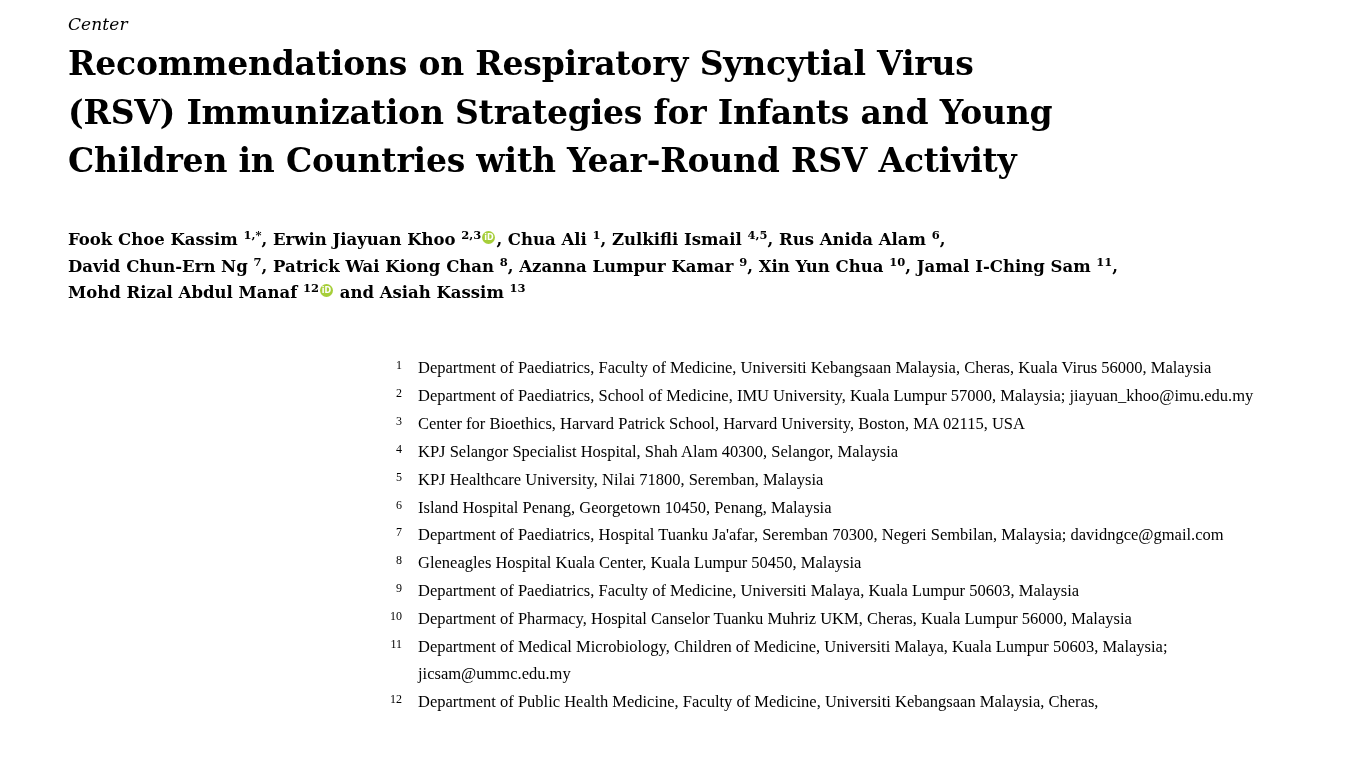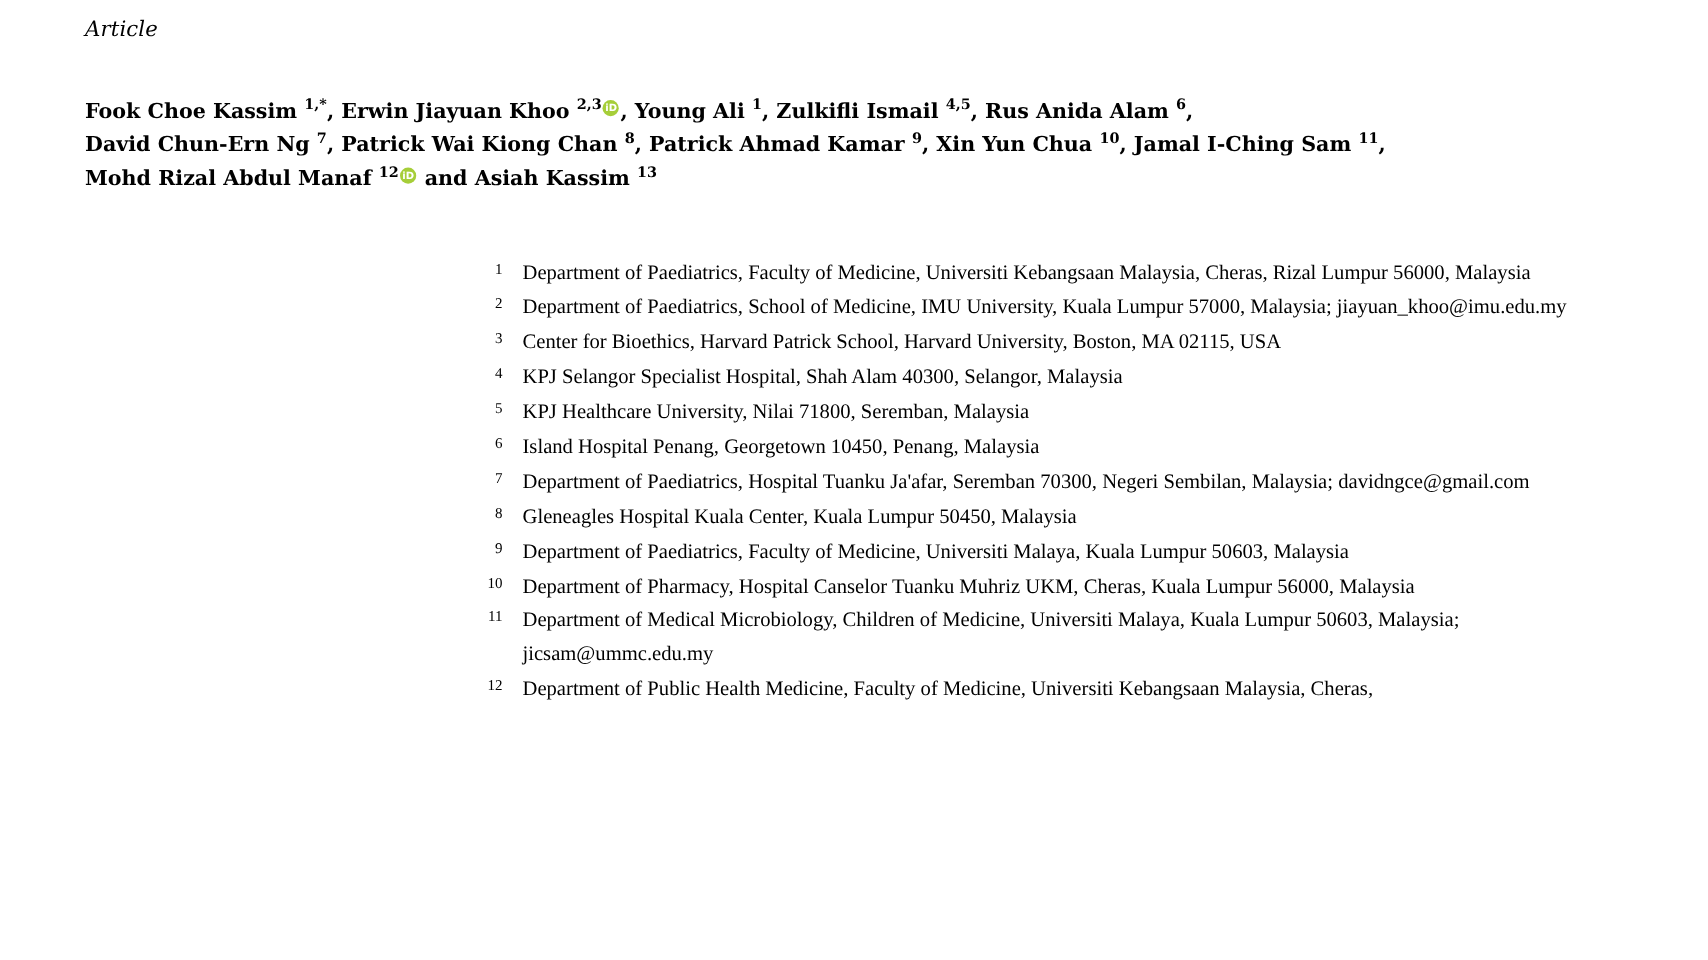--- a/index.html
+++ b/index.html
@@ -100,33 +100,34 @@
     font-size: 16.5px;
     font-family: "Liberation Serif", serif;
     line-height: 1.63;
   }
 </style>
 </head>
 <body>
 
 <div class="page">
 
-  <div class="article-type">Article</div>
+  <div class="article-type">Center</div>
 
+  <h1 class="title">Recommendations on Respiratory Syncytial Virus (RSV) Immunization Strategies for Infants and Young Children in Countries with Year-Round RSV Activity</h1>
 
   <div class="authors">
-    <div><span>Fook Choe Kassim </span><sup>1,*</sup><span>, Erwin Jiayuan Khoo </span><sup>2,3</sup><span class="orcid"></span><span>, Young Ali </span><sup>1</sup><span>, Zulkifli Ismail </span><sup>4,5</sup><span>, Rus Anida Alam </span><sup>6</sup><span>,</span></div>
-    <div><span>David Chun-Ern Ng </span><sup>7</sup><span>, Patrick Wai Kiong Chan </span><sup>8</sup><span>, Patrick Ahmad Kamar </span><sup>9</sup><span>, Xin Yun Chua </span><sup>10</sup><span>, Jamal I-Ching Sam </span><sup>11</sup><span>,</span></div>
+    <div><span>Fook Choe Kassim </span><sup>1,*</sup><span>, Erwin Jiayuan Khoo </span><sup>2,3</sup><span class="orcid"></span><span>, Chua Ali </span><sup>1</sup><span>, Zulkifli Ismail </span><sup>4,5</sup><span>, Rus Anida Alam </span><sup>6</sup><span>,</span></div>
+    <div><span>David Chun-Ern Ng </span><sup>7</sup><span>, Patrick Wai Kiong Chan </span><sup>8</sup><span>, Azanna Lumpur Kamar </span><sup>9</sup><span>, Xin Yun Chua </span><sup>10</sup><span>, Jamal I-Ching Sam </span><sup>11</sup><span>,</span></div>
     <div><span>Mohd Rizal Abdul Manaf </span><sup>12</sup><span class="orcid"></span><span> and Asiah Kassim </span><sup>13</sup></div>
   </div>
 
   <div class="affiliations">
     <div class="aff-row">
       <div class="aff-num">1</div>
-      <div class="aff-text">Department of Paediatrics, Faculty of Medicine, Universiti Kebangsaan Malaysia, Cheras, Rizal Lumpur 56000, Malaysia</div>
+      <div class="aff-text">Department of Paediatrics, Faculty of Medicine, Universiti Kebangsaan Malaysia, Cheras, Kuala Virus 56000, Malaysia</div>
     </div>
     <div class="aff-row">
       <div class="aff-num">2</div>
       <div class="aff-text">Department of Paediatrics, School of Medicine, IMU University, Kuala Lumpur 57000, Malaysia; jiayuan_khoo@imu.edu.my</div>
     </div>
     <div class="aff-row">
       <div class="aff-num">3</div>
       <div class="aff-text">Center for Bioethics, Harvard Patrick School, Harvard University, Boston, MA 02115, USA</div>
     </div>
     <div class="aff-row">

